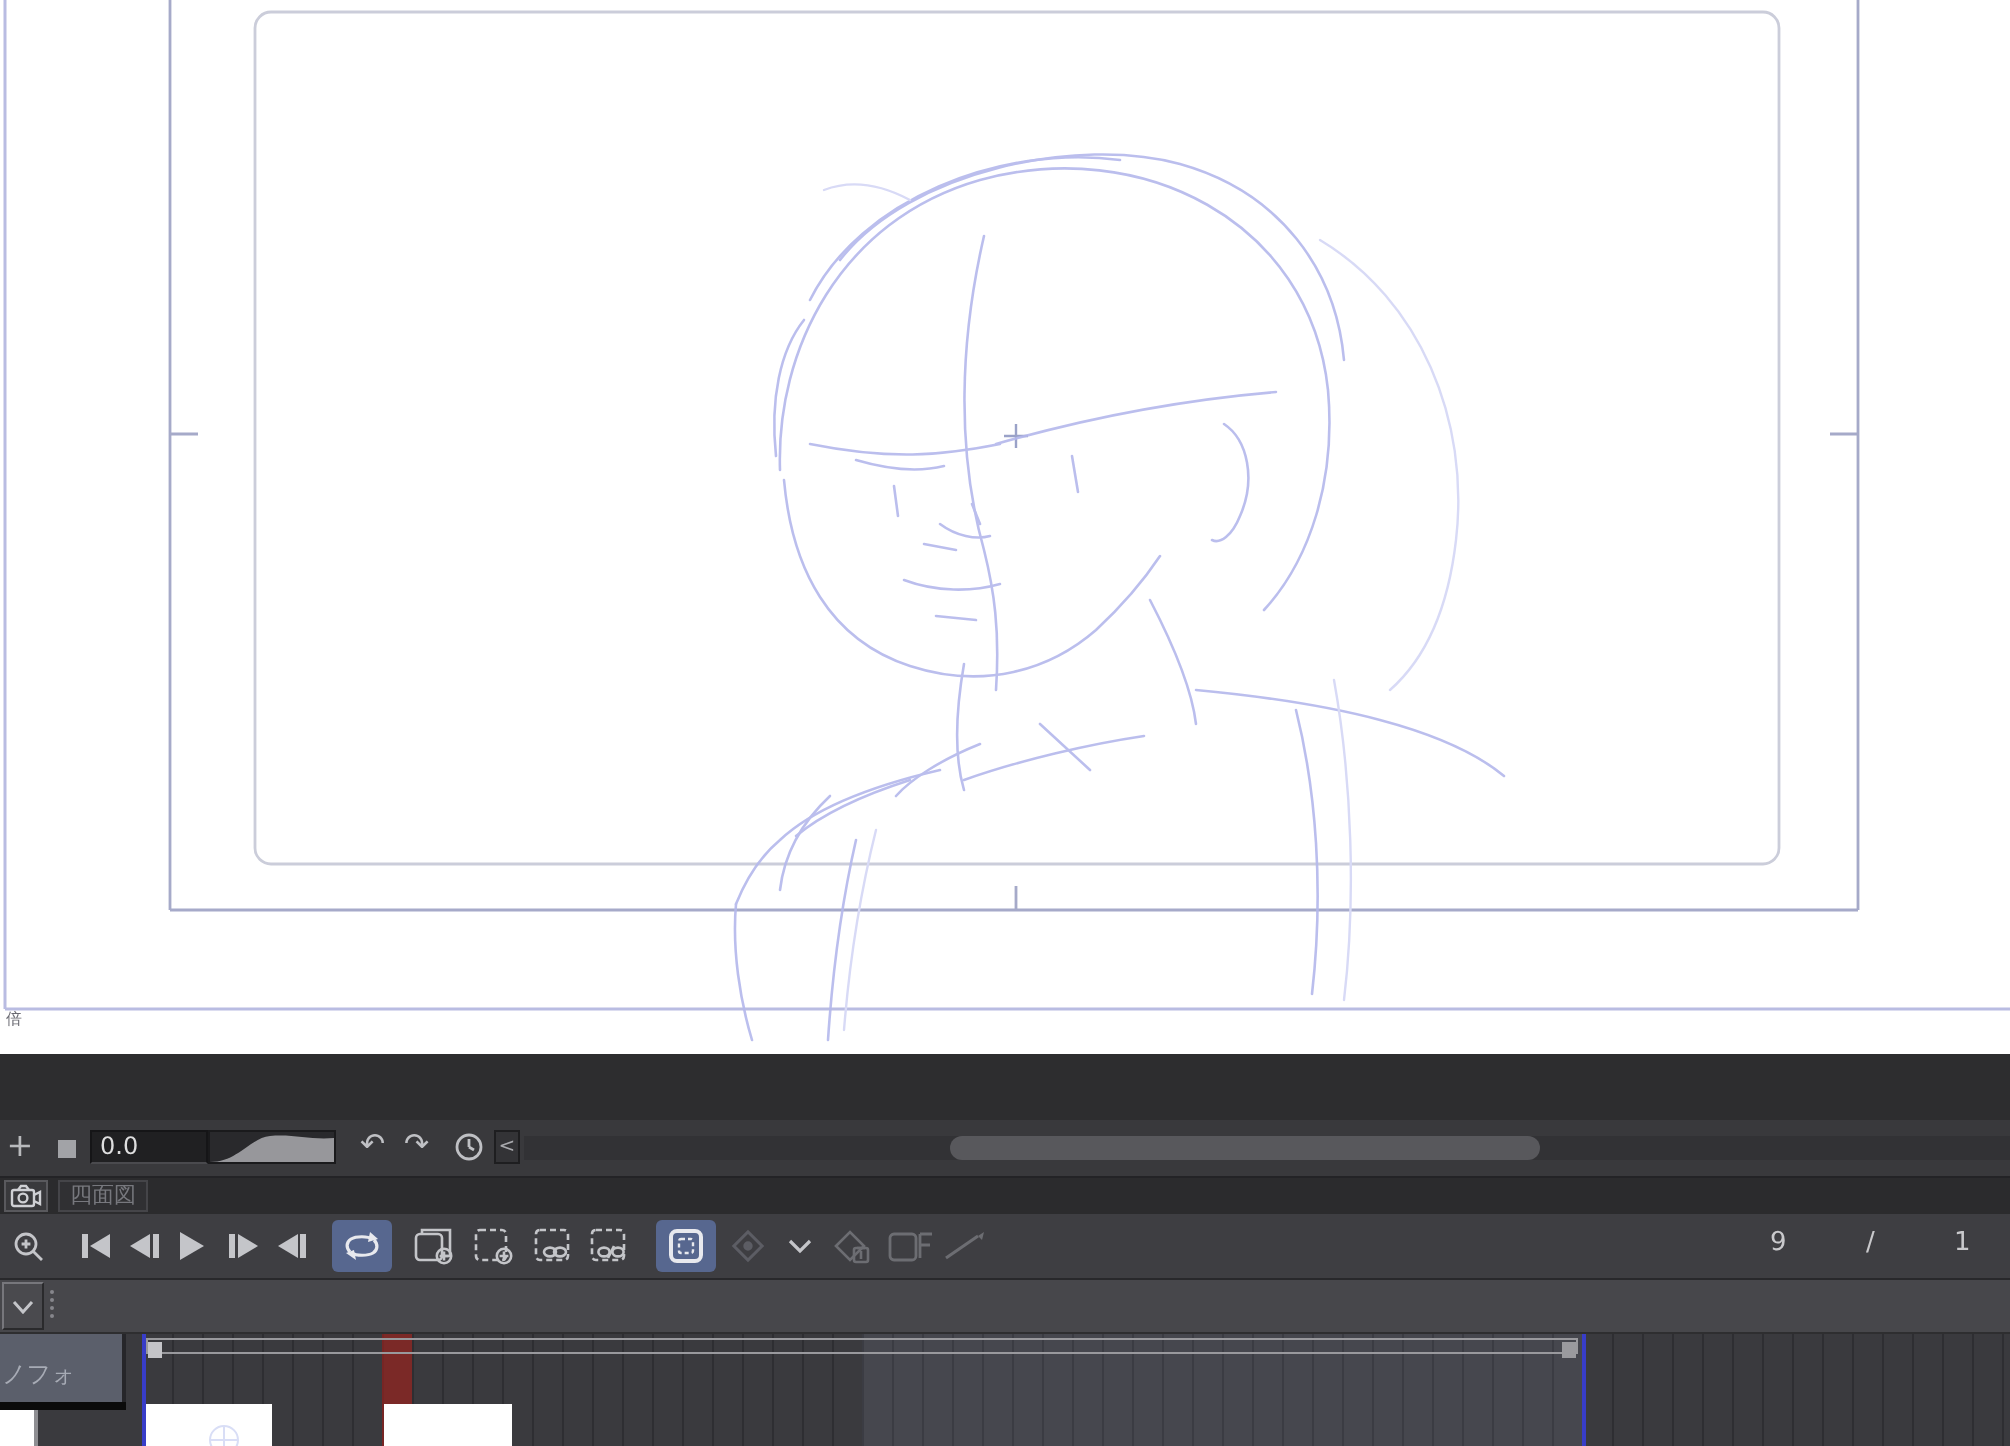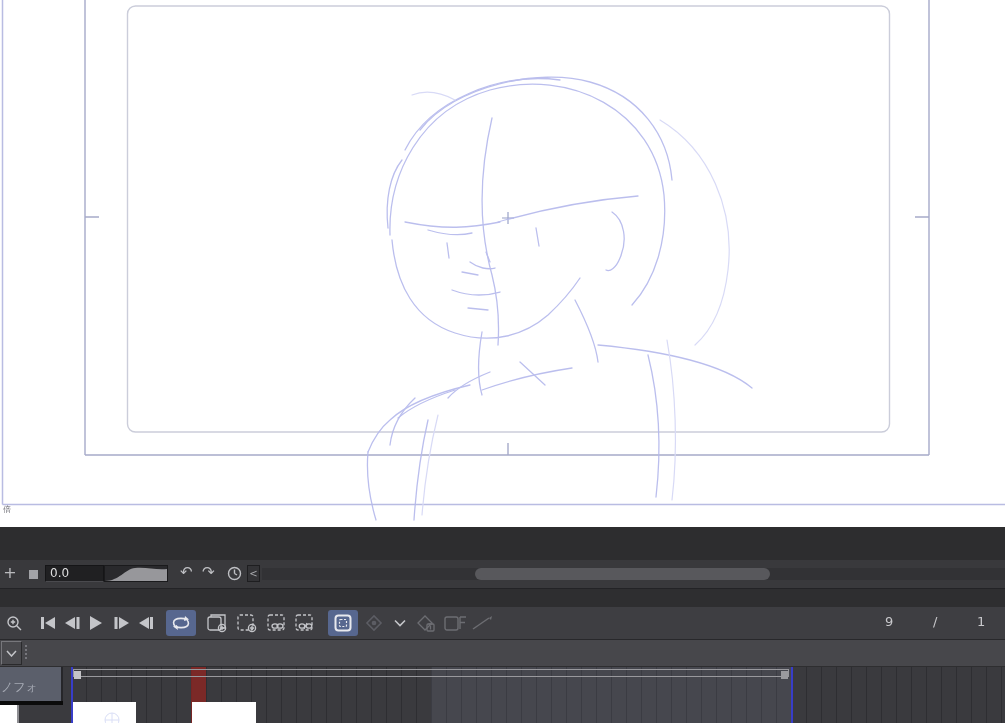--- a/index.html
+++ b/index.html
@@ -158,20 +158,30 @@
           <circle cx="8.5" cy="8.5" r="6"></circle>
             <path d="M8.5,8.5 L8.5,4.5 M8.5,8.5 L11,10"></path>
         </svg>
       </div>
       <div class="tb-collapse">&lt;</div>
       <div class="hscroll-track">
         <div class="hscroll-thumb"></div>
       </div>
     </div>
 
+    <div class="row tabs-row">
+      <div class="cam-btn">
+        <svg width="16" height="12" viewBox="0 0 16 12" fill="none" stroke="#cfd0d4" stroke-width="1.2">
+          <rect x="1" y="3" width="11" height="8" rx="1"></rect>
+            <circle cx="6.5" cy="7" r="2.2"></circle>
+            <path d="M4,3 L5.5,1 H8 L9.5,3 M12,5.5 L15,4 V10 L12,8.5"></path>
+        </svg>
+      </div>
+      <div class="quad-tab">四面図</div>
+    </div>
 
     <div class="row transport-row">
       <div class="t-btn" style="left:2px;">
         <svg width="17" height="17" viewBox="0 0 17 17" fill="none" stroke="#c4c5c9" stroke-width="1.4">
           <circle cx="7" cy="7" r="5"></circle>
             <path d="M10.7,10.7 L15,15 M4.8,7 H9.2 M7,4.8 V9.2"></path>
         </svg>
       </div>
       <div class="t-btn" style="left:36px;">
         <svg width="16" height="14" viewBox="0 0 16 14">

